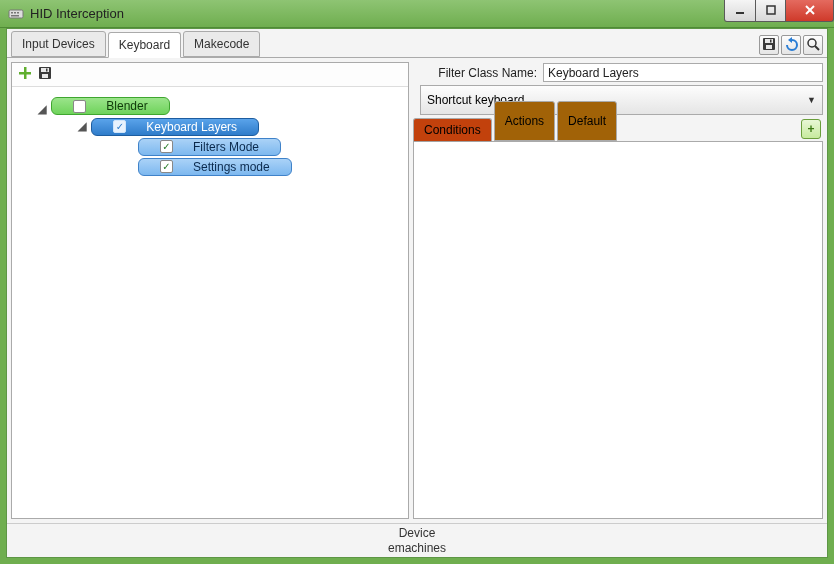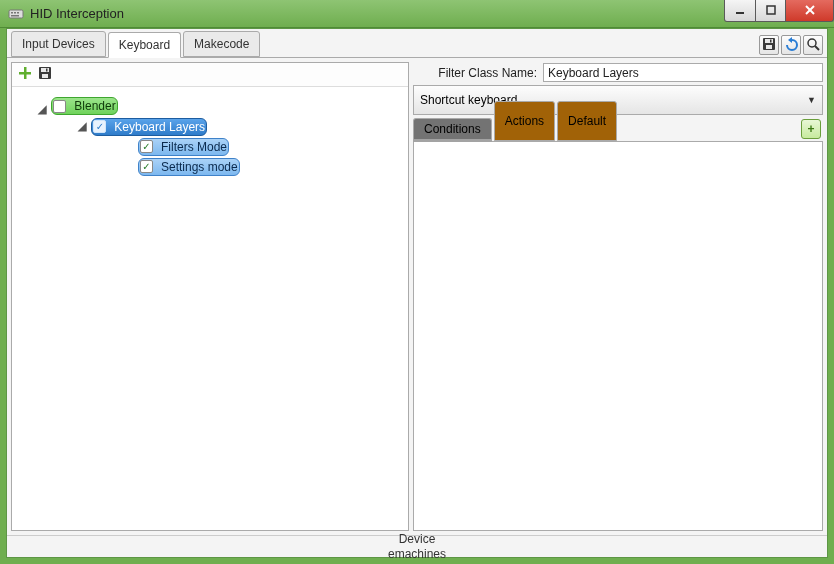--- a/index.html
+++ b/index.html
@@ -20,44 +20,44 @@
 .main-tab.active { height:25px; background:#fff; border-bottom:1px solid #fff; margin-bottom:-1px; }
 .tabstrip-right { margin-left:auto; display:flex; gap:2px; padding-bottom:2px; }
 .tool-btn { width:20px; height:20px; display:flex; align-items:center; justify-content:center; border:1px solid #999; background:linear-gradient(#fdfdfd,#e5e5e5); border-radius:2px; }
 .body-row { flex:1; display:flex; padding:4px; gap:4px; overflow:hidden; }
 .left-pane { width:398px; display:flex; flex-direction:column; border:1px solid #aaa; background:#fff; }
 .left-toolbar { height:24px; display:flex; align-items:center; gap:6px; padding:0 6px; background:#fdfdfd; border-bottom:1px solid #ddd; }
 .tree { flex:1; padding:8px 6px; overflow:auto; }
 .tree ul { list-style:none; }
 .tree li { margin:2px 0; }
 .twisty { display:inline-flex; width:12px; justify-content:center; color:#555; cursor:default; user-select:none; }
-.node { display:inline-flex; align-items:center; gap:8px; padding:1px 1px; border-radius:6px; border:1px solid transparent; }
+.node { display:inline-flex; align-items:center; gap:20px; padding:1px 21px; border-radius:6px; border:1px solid transparent; }
 .node .chk { width:13px; height:13px; border:1px solid #888; background:#fff; display:inline-flex; align-items:center; justify-content:center; font-size:10px; color:#2a7d2a; border-radius:2px; }
 .node.green { background:linear-gradient(#9be48b,#6fd35b); border-color:#3fa62f; color:#103a0a; }
 .node.blue { background:linear-gradient(#aad2f7,#7db8ef); border-color:#3f82c9; color:#0b2a4d; }
 .node.blue.sel { background:linear-gradient(#5aa3ea,#2f7cca); color:#fff; border-color:#1d5da0; }
 .node.blue.sel .chk { border-color:#cfe5fb; background:#e8f2fd; color:#2f7cca; }
 .indent1 { padding-left:18px; }
 .indent2 { padding-left:40px; }
 .indent3 { padding-left:62px; }
 .right-pane { flex:1; display:flex; flex-direction:column; }
 .form-row { display:flex; align-items:center; height:21px; }
 .form-label { width:130px; text-align:right; padding-right:6px; color:#222; }
 .form-input { flex:1; height:19px; border:1px solid #aaa; background:#fff; padding:0 4px; color:#222; }
 .right-label { margin-left:auto; padding-right:6px; color:#222; }
 .chkbox { width:14px; height:14px; }
-.dropdown { height:30px; border:1px solid #aaa; background:linear-gradient(#fdfdfd,#e5e5e5); display:flex; align-items:center; padding:0 6px; margin-top:2px; position:relative; }
+.dropdown { height:30px; border:1px solid #aaa; background:linear-gradient(#fdfdfd,#e5e5e5); display:flex; align-items:center; padding:0 6px; margin-top:2px; position:relative;margin-left:7px; }
 .dropdown .arrow { margin-left:auto; font-size:9px; color:#333; }
 .subtabs-row { display:flex; align-items:flex-end; height:25px; border-bottom:1px solid #aaa; margin-top:2px; position:relative; }
 .subtab { height:40px; padding:0 10px; display:flex; align-items:center; border:1px solid #aaa; background:#a16207; margin-right:2px; border-top-left-radius:3px; border-top-right-radius:3px; }
-.subtab.active { height:24px; background:#737373; border-bottom:3px solid #a3a3a3; margin-bottom:-1px; }
+.subtab.active { height:24px; background:#c2410c; border-bottom:1px solid #a3a3a3; margin-bottom:-1px; }
 .subtabs-right { margin-left:auto; padding-bottom:2px; padding-right:2px; }
 .add-btn { width:20px; height:20px; display:flex; align-items:center; justify-content:center; border:1px solid #6a9e3b; background:linear-gradient(#e8f7d5,#c7ea9e); border-radius:3px; color:#3d7a14; font-weight:bold; font-size:14px; }
 .sub-content { flex:1; border:1px solid #aaa; border-top:none; background:#fff; }
-.statusbar { height:22px; display:flex; background:#f4f4f4; border-top:1px solid #ccc; }
+.statusbar { height:34px; display:flex; background:#f4f4f4; border-top:1px solid #ccc; }
 .status-cell { flex:1; display:flex; flex-direction:column; align-items:center; justify-content:center; line-height:1.25; color:#333; }
 .status-cell + .status-cell { border-left:1px solid #ddd; }
 </style>
 </head>
 <body>
 
 <div class="window">
   <div class="titlebar">
     <span class="titlebar-icon">
       <svg width="16" height="16" viewBox="0 0 16 16">

